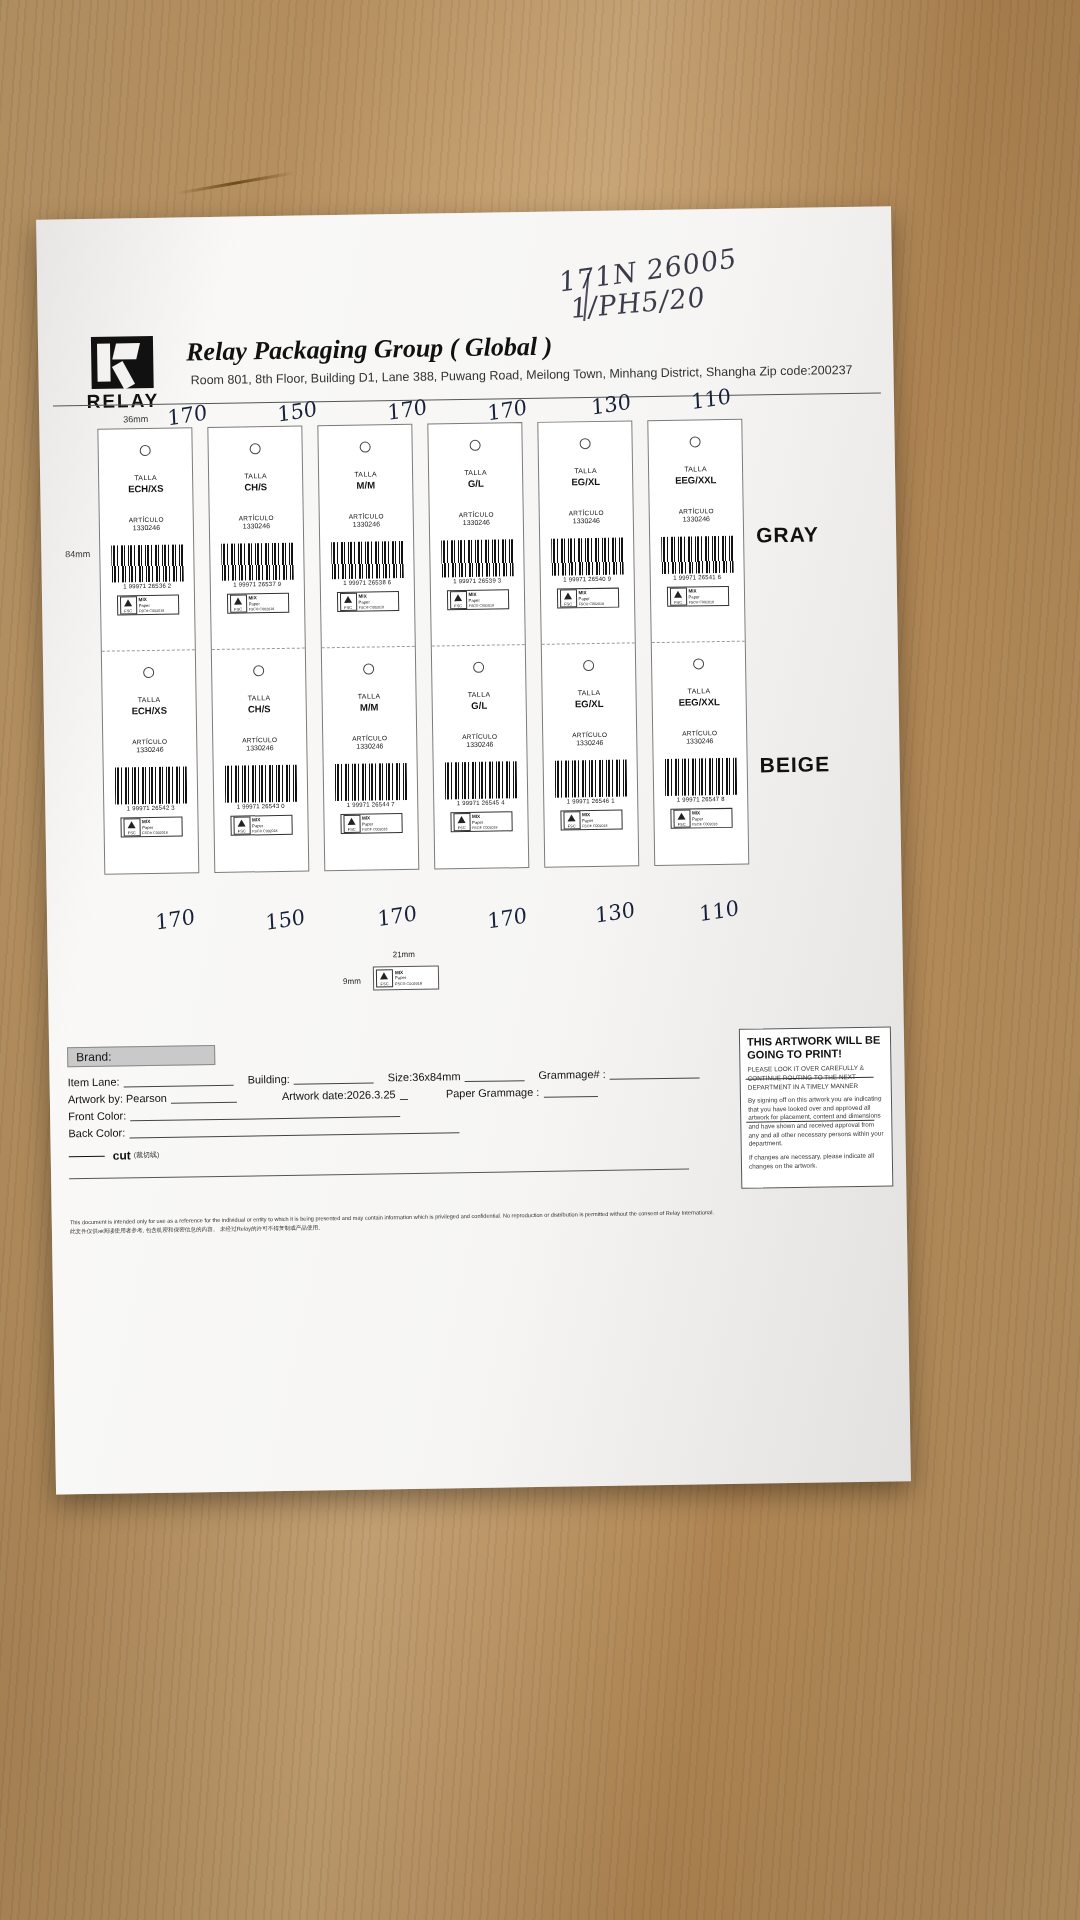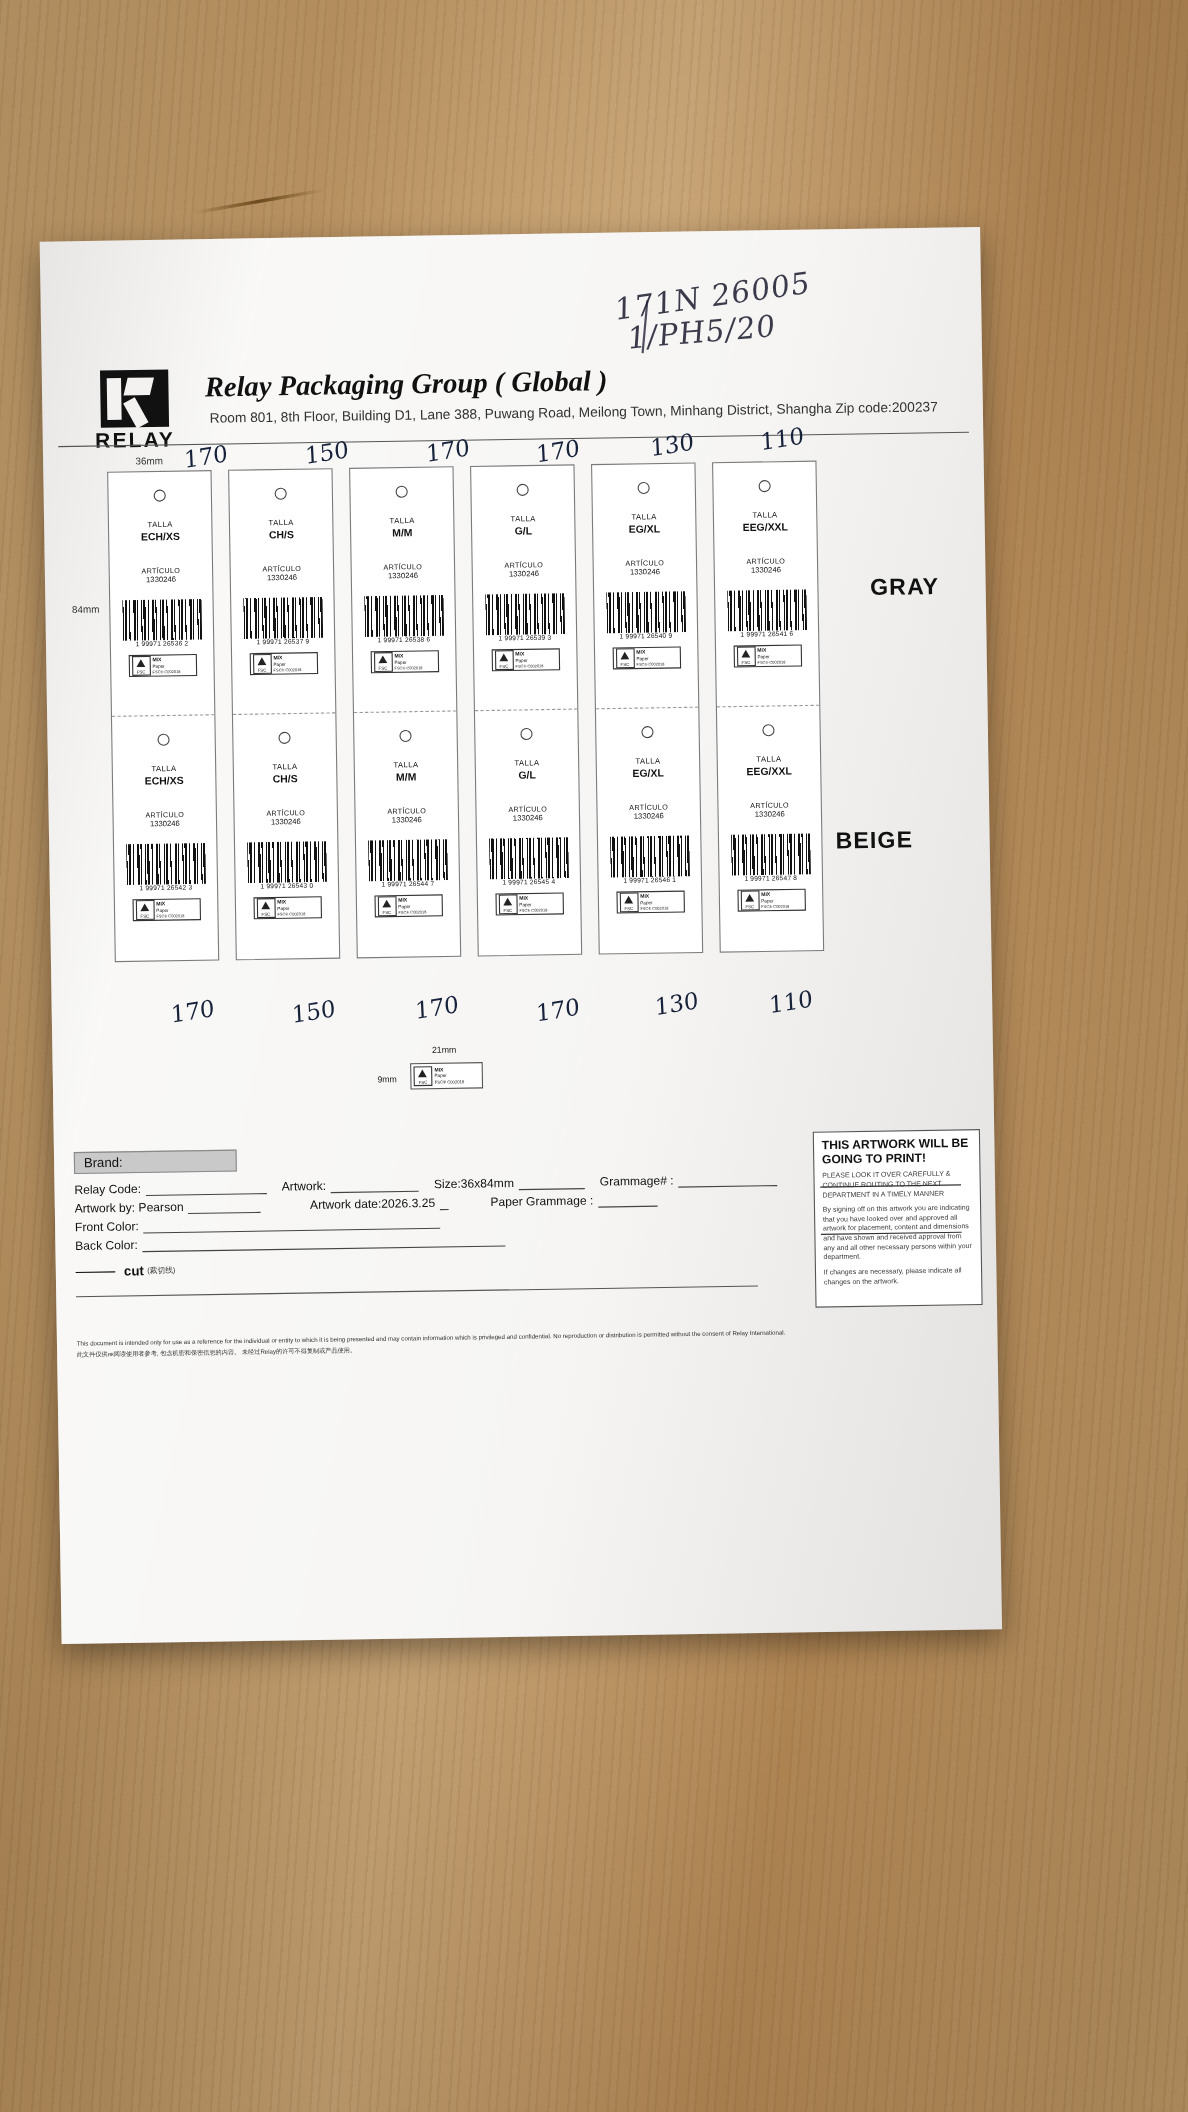--- a/index.html
+++ b/index.html
@@ -417,21 +417,21 @@
               <div class="fsc-logo">
                 <span class="fsc-tree"></span>
                 <span style="font-size:4px;">FSC</span>
               </div>
               <div class="fsc-txt"><b>MIX</b><br>Paper<br><span style="font-size:3.6px;">FSC® C002018</span></div>
             </div>
           </div>
         </div>
       </div>
 
-    <div class="side-label" style="left:715px;top:315px;margin-left:35px;">GRAY</div>
+    <div class="side-label" style="left:715px;top:315px;">GRAY</div>
     <div class="side-label" style="left:715px;top:545px;">BEIGE</div>
 
     <div class="samp-dim" style="left:345px;top:736px;">21mm</div>
     <div class="samp-dim" style="left:295px;top:762px;">9mm</div>
     <div class="sample">
       <div class="fsc-logo">
         <span class="fsc-tree"></span>
         <span style="font-size:4px;">FSC</span>
       </div>
       <div class="fsc-txt">
@@ -441,25 +441,25 @@
       </div>
     </div>
 
     <div class="form">
       <div class="brand-row">
         <div class="brand-box">Brand:</div>
       </div>
 
       <div class="frow">
         <div class="fitem" style="width:200px;">
-          <span class="flabel">Relay Code:</span>
+          <span class="flabel">Item Lane:</span>
           <span class="fline" style="width:110px;"></span>
         </div>
         <div class="fitem" style="width:150px;">
-          <span class="flabel">Artwork:</span>
+          <span class="flabel">Building:</span>
           <span class="fline" style="width:80px;"></span>
         </div>
         <div class="fitem" style="width:160px;">
           <span class="flabel">Size:36x84mm</span>
           <span class="fline" style="width:60px;"></span>
         </div>
         <div class="fitem">
           <span class="flabel">Grammage# :</span>
           <span class="fline" style="width:90px;"></span>
         </div>

